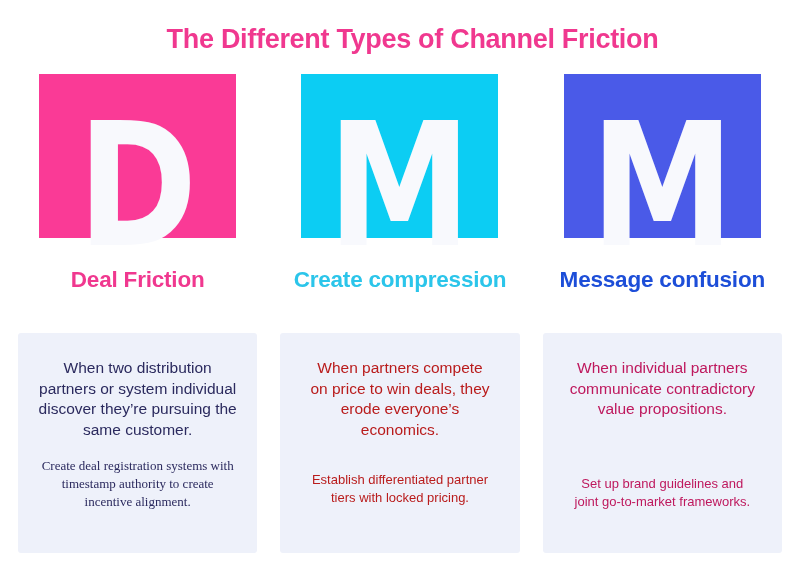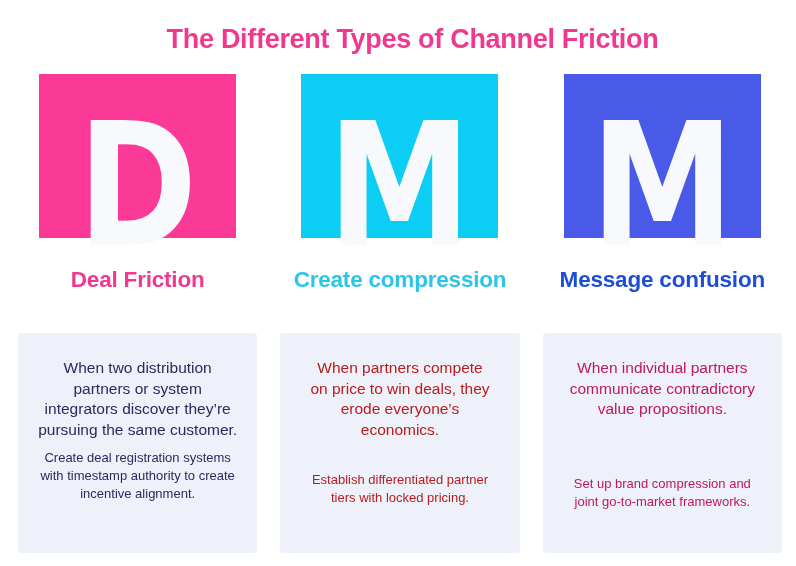--- a/index.html
+++ b/index.html
@@ -35,40 +35,40 @@
   .desc {
     margin: 0 auto; font-size: 15.5px; line-height: 20.5px; font-weight: 400;
   }
   .tip {
     position: absolute; left: 8px; right: 8px; bottom: 42px;
     margin: 0 auto; font-size: 13px; line-height: 18px;
   }
   .col-1 .desc { max-width: 200px; }
   .col-2 .desc { max-width: 185px; }
   .col-3 .desc { max-width: 192px; }
-  .col-1 .tip  { max-width: 200px; margin: 8px auto; left: 0; right: 0; }
+  .col-1 .tip  { max-width: 200px; margin: 0 auto; left: 0; right: 0; font-family: Liberation Serif, serif; }
   .col-2 .tip  { max-width: 200px; margin: 4px auto; left: 0; right: 0; }
   .col-3 .tip  { max-width: 185px; margin: 0 auto; left: 0; right: 0; }
 </style>
 </head>
 <body>
 
 <div class="page" style="background-color: rgb(255, 255, 255);">
 
   <h1 class="title" style="color: rgb(240, 56, 143);">The Different Types of Channel Friction</h1>
 
   <div class="grid">
 
     <section class="column col-1">
       <div class="square" style="background-color: rgb(250, 58, 150);">
         <span class="letter" style="color: rgb(248, 249, 253);">D</span>
       </div>
       <h2 class="heading" style="color: rgb(240, 56, 143);">Deal Friction</h2>
       <div class="card" style="background-color: rgb(238, 241, 250); color: rgb(43, 42, 94);">
-        <p class="desc">When two distribution partners or system integrators discover they’re pursuing the same customer.</p>
+        <p class="desc">When two distribution partners or system individual discover they’re pursuing the same customer.</p>
         <p class="tip">Create deal registration systems with timestamp authority to create incentive alignment.</p>
       </div>
     </section>
 
     <section class="column col-2">
       <div class="square" style="background-color: rgb(12, 205, 243);">
         <span class="letter" style="color: rgb(248, 249, 253);">M</span>
       </div>
       <h2 class="heading" style="color: rgb(43, 197, 234);">Create compression</h2>
       <div class="card" style="background-color: rgb(238, 241, 250); color: #b91c1c;">
@@ -77,18 +77,18 @@
       </div>
     </section>
 
     <section class="column col-3">
       <div class="square" style="background-color: rgb(74, 90, 232);">
         <span class="letter" style="color: rgb(248, 249, 253);">M</span>
       </div>
       <h2 class="heading" style="color: #1d4ed8;">Message confusion</h2>
       <div class="card" style="background-color: rgb(238, 241, 250); color: #be185d;">
         <p class="desc">When individual partners communicate contradictory value propositions.</p>
-        <p class="tip">Set up brand compression and joint go-to-market frameworks.</p>
+        <p class="tip">Set up brand guidelines and joint go-to-market frameworks.</p>
       </div>
     </section>
 
   </div>
 </div>
 
 </body></html>

